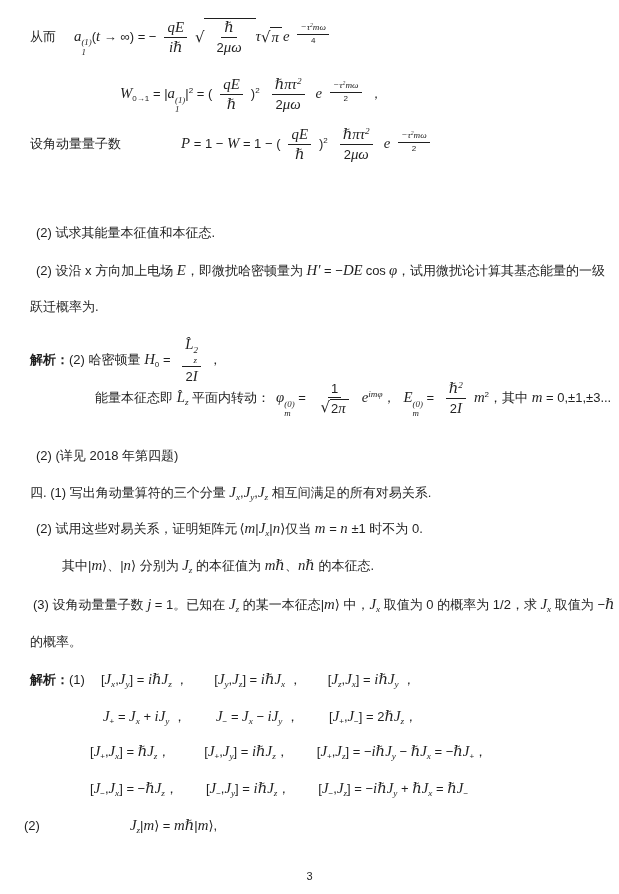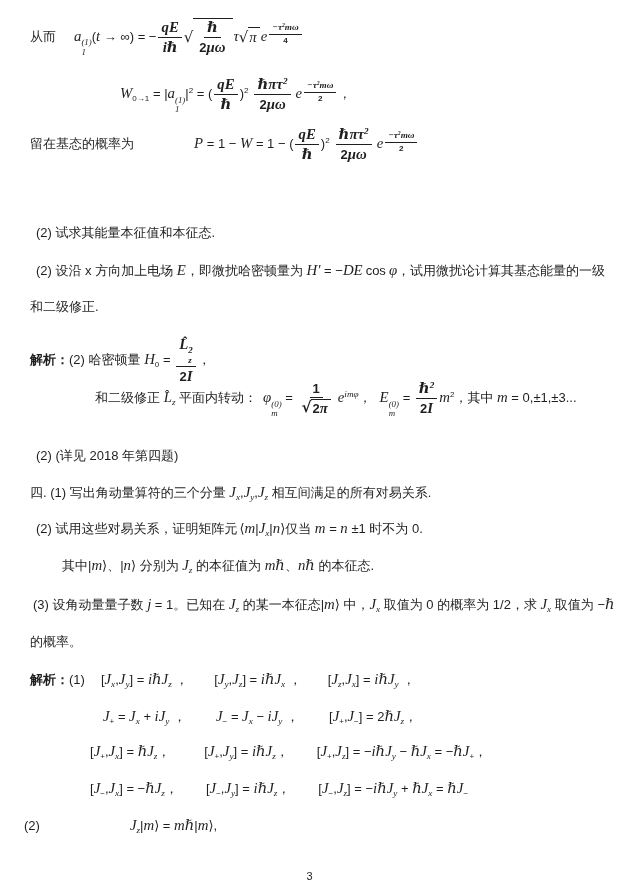--- a/index.html
+++ b/index.html
@@ -13,21 +13,21 @@
   
   .t-r { font-family:"Liberation Sans","DejaVu Sans",sans-serif; font-style:normal; }
   .t-b { font-family:"Liberation Sans","DejaVu Sans",sans-serif; font-weight:bold; }
   .t-i { font-family:"Liberation Serif","DejaVu Serif","DejaVu Sans",serif; font-style:italic; font-size:1.14em; }
   .m-sub { font-size:0.62em; vertical-align:-0.32em; }
   .m-sup { font-size:0.62em; vertical-align:0.62em; }
   .m-ss  { display:inline-flex; flex-direction:column; align-items:flex-start;
            font-size:0.60em; vertical-align:-0.55em; line-height:1.08; }
   .m-ss > span { display:block; }
   .m-fr { display:inline-flex; flex-direction:column; align-items:center;
-          vertical-align:middle; margin:0 2px; line-height:1.18; text-align:center;font-weight:bold; }
+          vertical-align:middle; margin:0 8px; line-height:1.18; text-align:center; }
   .m-fr > .num { display:block; padding:0 3px 1px; border-bottom:1px solid currentColor; }
   .m-fr > .den { display:block; padding:1px 3px 0; }
   .m-sq { display:inline-flex; align-items:center; vertical-align:middle; }
   .m-sq > .rad { font-style:normal; font-family:"DejaVu Sans",sans-serif;
                  align-self:stretch; display:inline-flex; align-items:center; font-size:1.15em; }
   .m-sq > .cnt { border-top:1px solid currentColor; padding:0 3px 0 1px;
                  display:inline-flex; align-items:center; }
   .m-g { display:inline-block; }
   .page-num { position:absolute; left:0; right:0; text-align:center; font-size:11px; }
 </style>
@@ -64,41 +64,41 @@
       </span><span class="t-r">|</span><span class="m-sup"><span class="t-r">2</span></span><span class="t-r"> = (</span><span class="m-fr">
         <span class="num"><span class="t-i">qE</span></span>
         <span class="den"><span class="t-i">ℏ</span></span>
       </span><span class="t-r">)</span><span class="m-sup"><span class="t-r">2</span></span><span class="m-g" style="width: 4px;"></span><span class="m-fr">
         <span class="num"><span class="t-i">ℏπτ</span><span class="m-sup"><span class="t-i">2</span></span></span>
         <span class="den"><span class="t-r">2</span><span class="t-i">μω</span></span>
       </span><span class="m-g" style="width: 3px;"></span><span class="t-i">e</span><span class="m-sup"><span class="m-fr">
           <span class="num"><span class="t-i">−τ</span><span class="m-sup"><span class="t-i">2</span></span><span class="t-i">mω</span></span>
           <span class="den"><span class="t-r">2</span></span>
         </span></span><span class="t-r">，</span></div>
-  <div class="line" style="top:126px; left:30px;"><span class="t-r">留在基态的概率为</span><span class="m-g" style="width: 60px;"></span><span class="t-i">P</span><span class="t-r"> = 1 − </span><span class="t-i">W</span><span class="t-r"> = 1 − (</span><span class="m-fr">
+  <div class="line" style="top:126px; left:30px;"><span class="t-r">设角动量量子数</span><span class="m-g" style="width: 60px;"></span><span class="t-i">P</span><span class="t-r"> = 1 − </span><span class="t-i">W</span><span class="t-r"> = 1 − (</span><span class="m-fr">
         <span class="num"><span class="t-i">qE</span></span>
         <span class="den"><span class="t-i">ℏ</span></span>
       </span><span class="t-r">)</span><span class="m-sup"><span class="t-r">2</span></span><span class="m-g" style="width: 4px;"></span><span class="m-fr">
         <span class="num"><span class="t-i">ℏπτ</span><span class="m-sup"><span class="t-i">2</span></span></span>
         <span class="den"><span class="t-r">2</span><span class="t-i">μω</span></span>
       </span><span class="m-g" style="width: 3px;"></span><span class="t-i">e</span><span class="m-sup"><span class="m-fr">
           <span class="num"><span class="t-i">−τ</span><span class="m-sup"><span class="t-i">2</span></span><span class="t-i">mω</span></span>
           <span class="den"><span class="t-r">2</span></span>
         </span></span></div>
   <div class="line" style="top:224px; left:36px;"><span class="t-r">(2) 试求其能量本征值和本征态.</span></div>
   <div class="line" style="top:261px; left:36px;"><span class="t-r">(2) 设沿 x 方向加上电场 </span><span class="t-i">E</span><span class="t-r">，即微扰哈密顿量为 </span><span class="t-i">H′</span><span class="t-r"> = −</span><span class="t-i">DE</span><span class="m-g" style="width: 3px;"></span><span class="t-r">cos</span><span class="m-g" style="width: 3px;"></span><span class="t-i">φ</span><span class="t-r">，试用微扰论计算其基态能量的一级</span></div>
-  <div class="line" style="top:298px; left:30px;"><span class="t-r">和二级修正.</span></div>
+  <div class="line" style="top:298px; left:30px;"><span class="t-r">跃迁概率为.</span></div>
   <div class="line" style="top:336px; left:30px;"><span class="t-b">解析：</span><span class="t-r">(2) 哈密顿量 </span><span class="t-i">H</span><span class="m-sub"><span class="t-r">0</span></span><span class="t-r"> = </span><span class="m-fr">
         <span class="num"><span class="t-i">L̂</span><span class="m-ss">
             <span><span class="t-i">2</span></span>
             <span><span class="t-i">z</span></span>
           </span></span>
         <span class="den"><span class="t-r">2</span><span class="t-i">I</span></span>
       </span><span class="t-r">，</span></div>
-  <div class="line" style="top:380px; left:95px;"><span class="t-r">和二级修正 </span><span class="t-i">L̂</span><span class="m-sub"><span class="t-i">z</span></span><span class="t-r"> 平面内转动：</span><span class="m-g" style="width: 6px;"></span><span class="t-i">φ</span><span class="m-ss">
+  <div class="line" style="top:380px; left:95px;"><span class="t-r">能量本征态即 </span><span class="t-i">L̂</span><span class="m-sub"><span class="t-i">z</span></span><span class="t-r"> 平面内转动：</span><span class="m-g" style="width: 6px;"></span><span class="t-i">φ</span><span class="m-ss">
         <span><span class="t-i">(0)</span></span>
         <span><span class="t-i">m</span></span>
       </span><span class="t-r"> = </span><span class="m-fr">
         <span class="num"><span class="t-r">1</span></span>
         <span class="den"><span class="m-sq">
             <span class="rad">√</span>
             <span class="cnt">
               <span class="t-r">2</span>
               <span class="t-i">π</span>
             </span>

